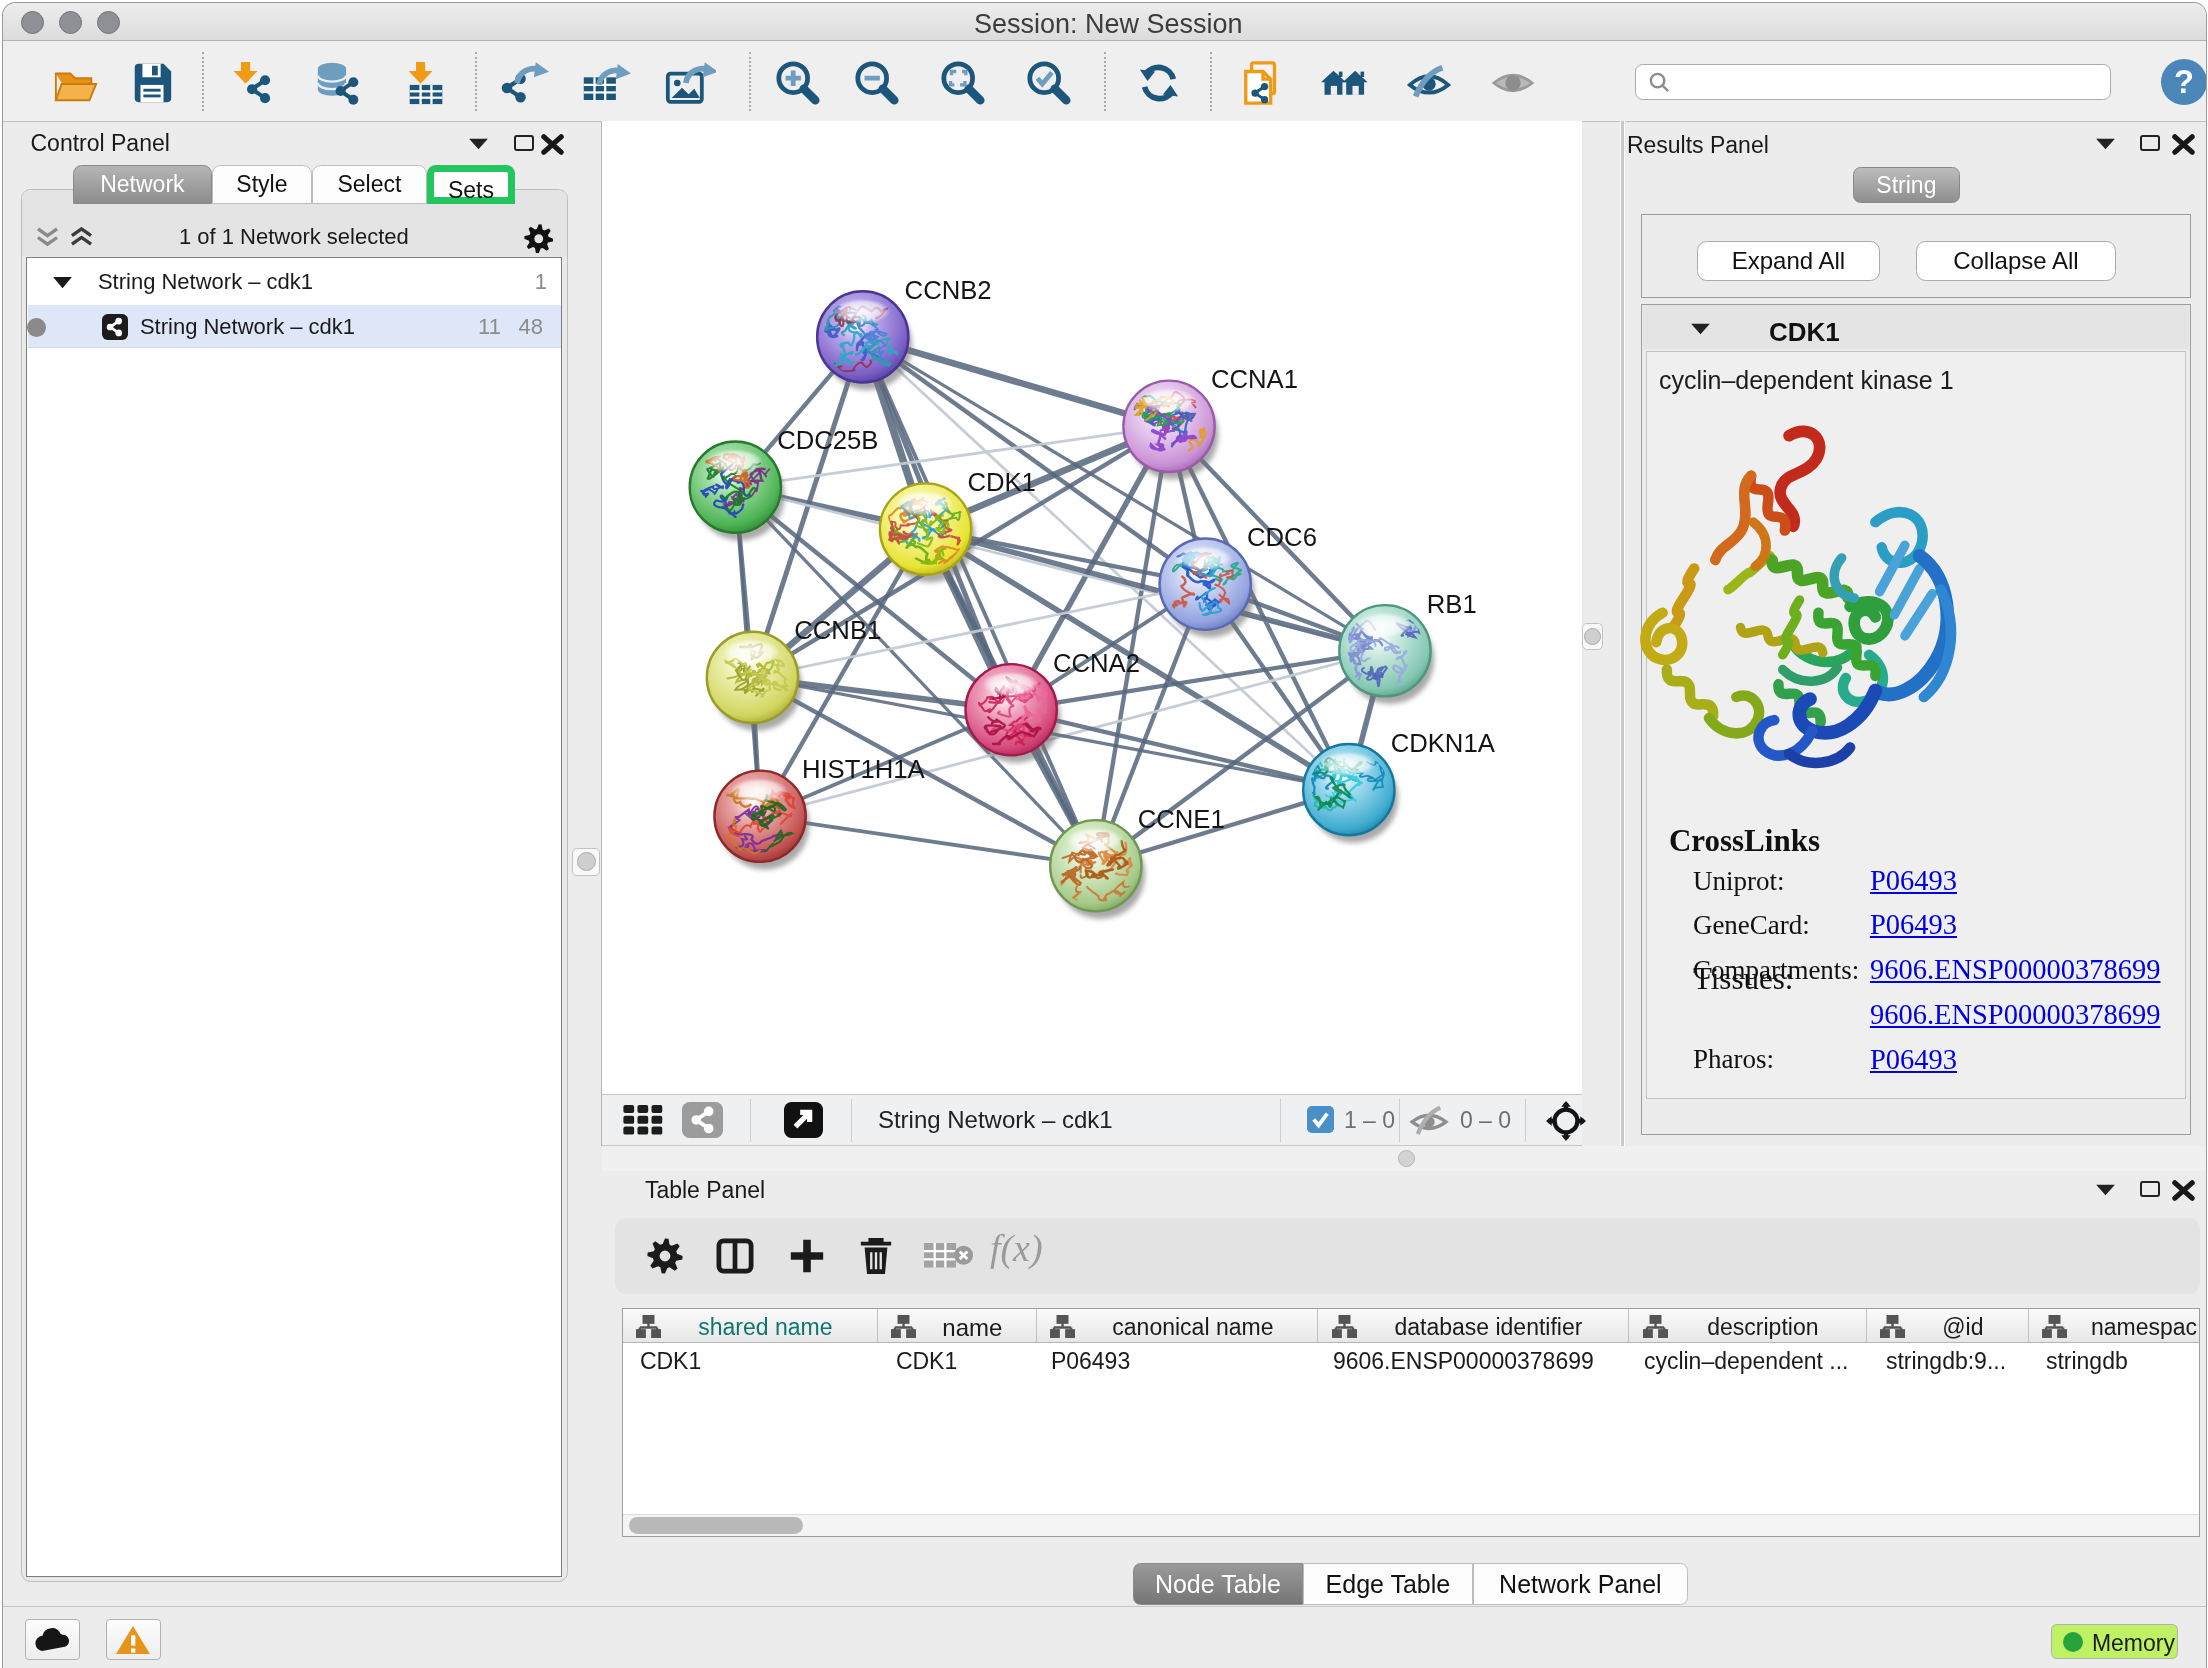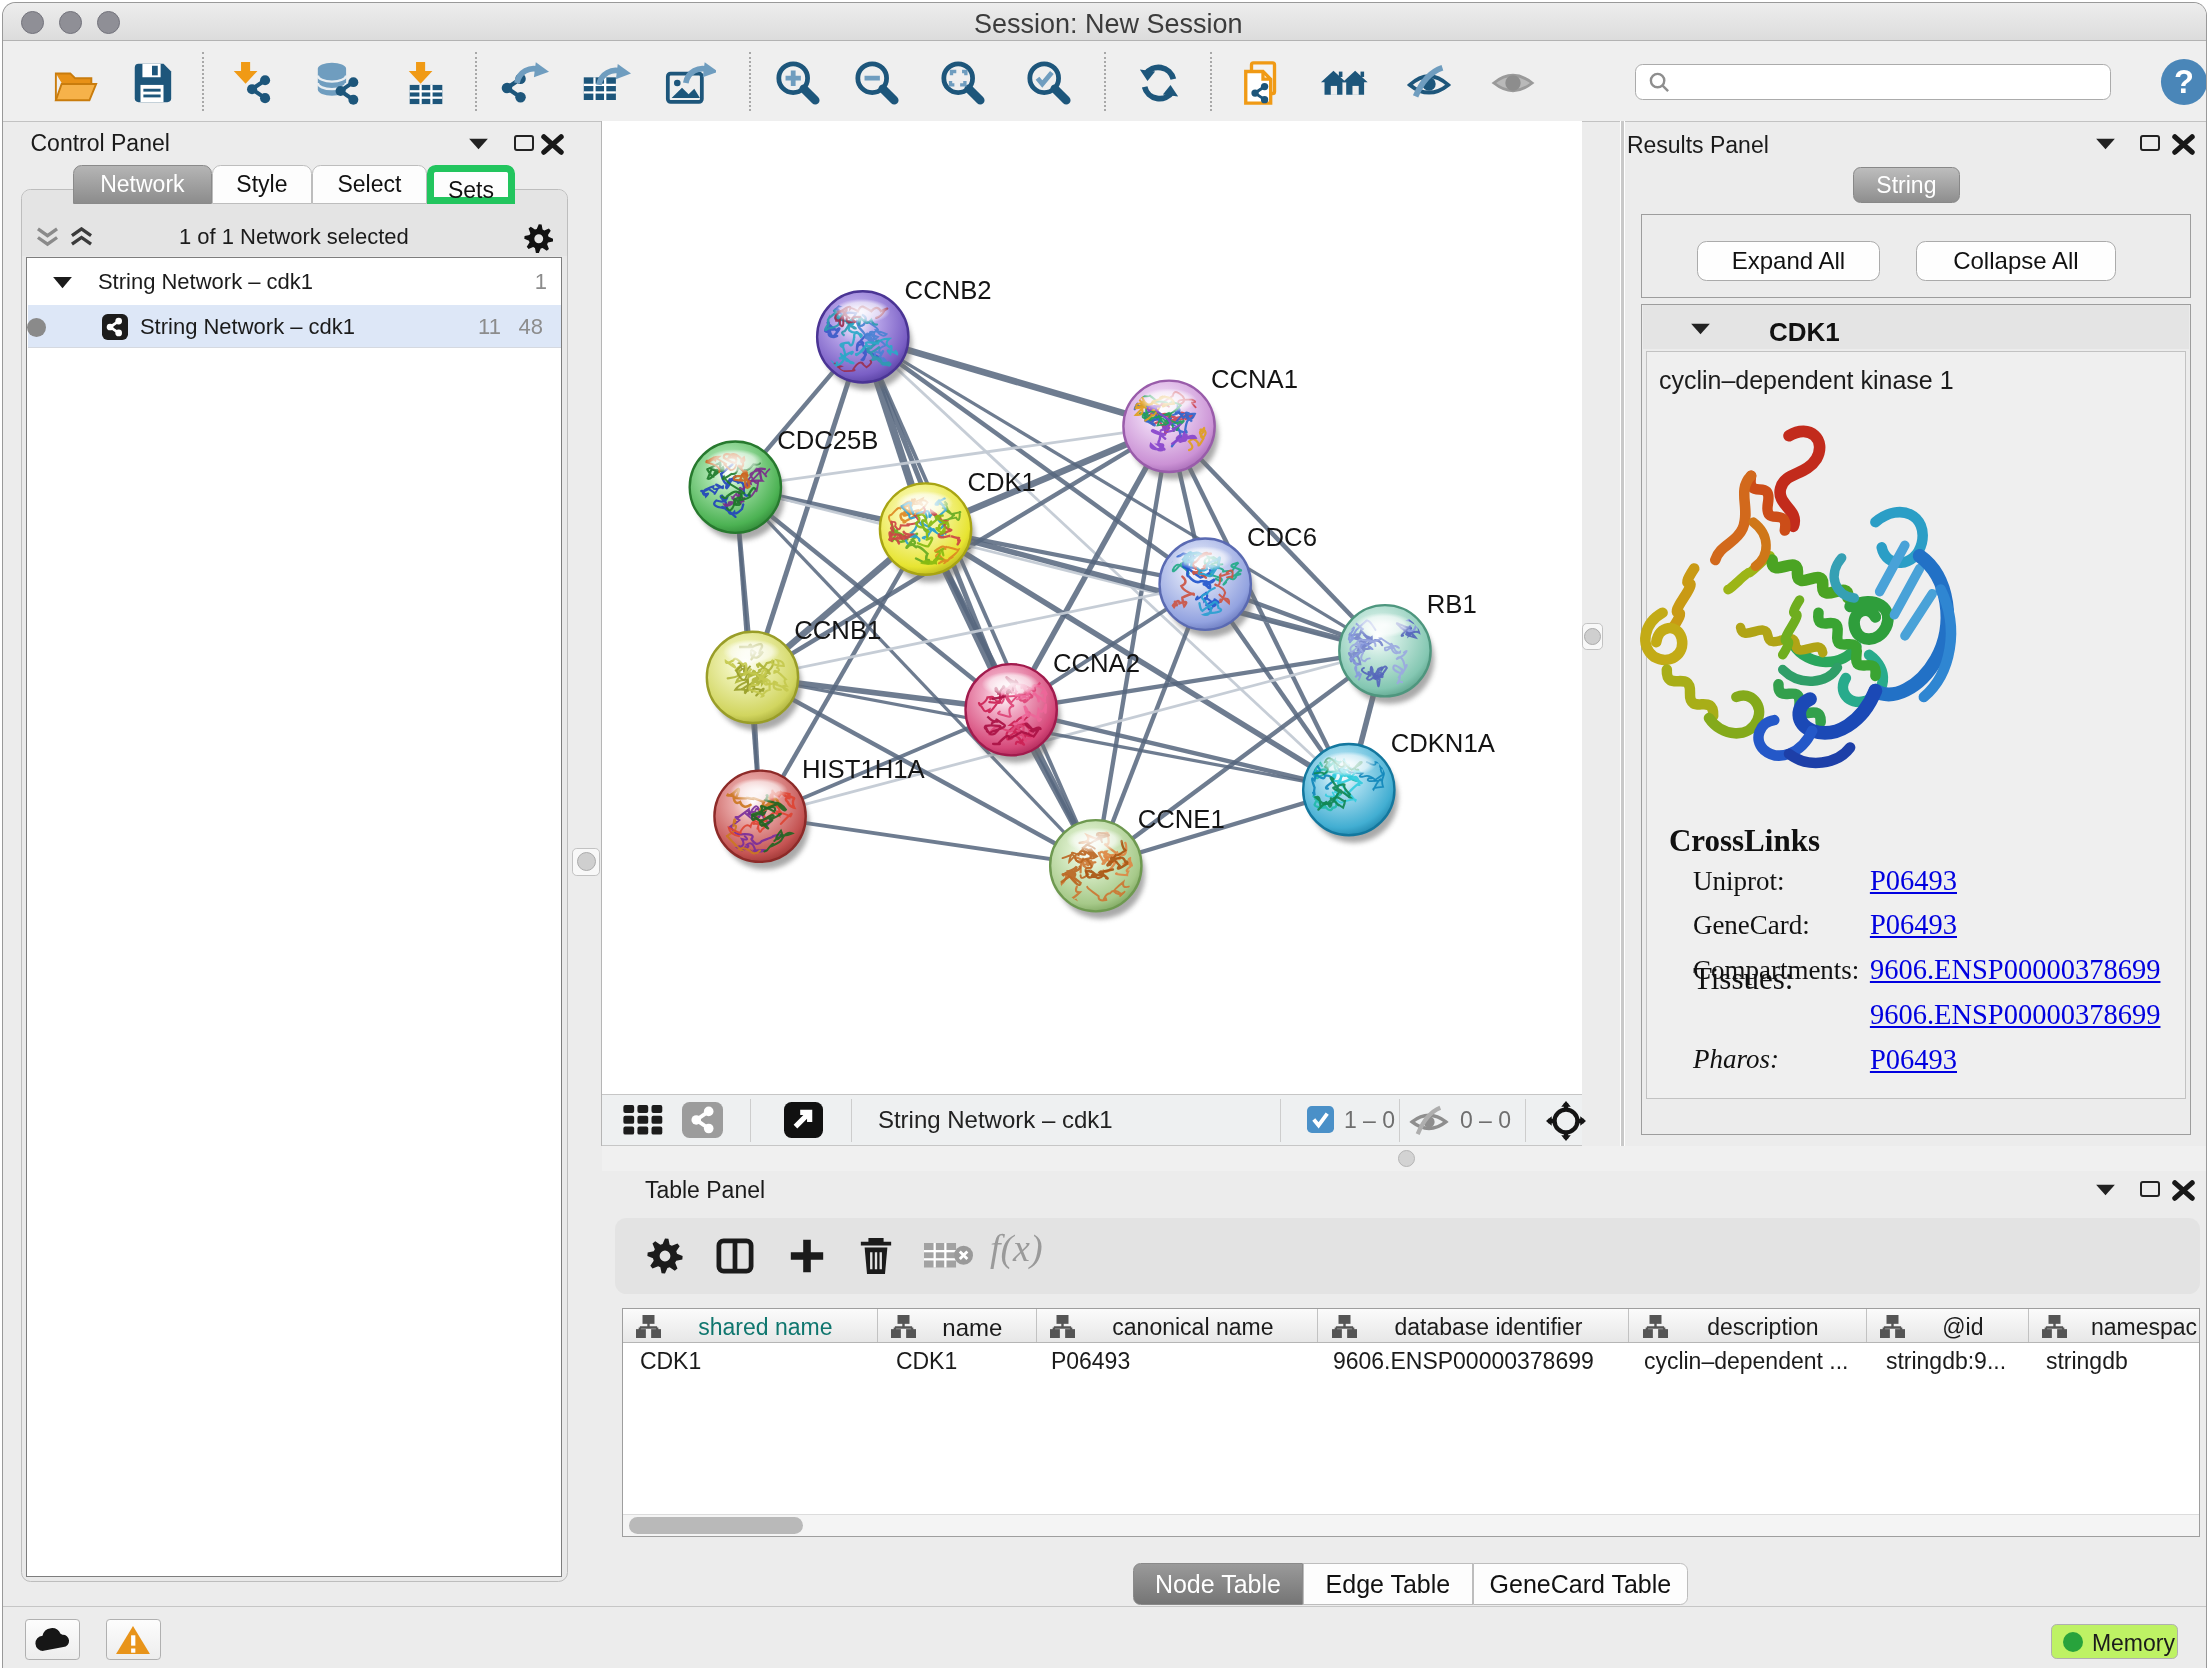--- a/index.html
+++ b/index.html
@@ -683,21 +683,21 @@
     </svg>
 <div class="t" style="left:1666px;top:820px;font-size:31px;color:#111;font-weight:bold;font-family:'Liberation Serif',serif;">CrossLinks</div>
 <div class="t" style="left:1690px;top:863px;font-size:27px;color:#111;font-weight:normal;font-family:'Liberation Serif',serif;">Uniprot:</div>
 <div class="t" style="left:1867px;top:862px;font-size:28.5px;color:#0000e0;font-weight:normal;font-family:'Liberation Serif',serif;text-decoration:underline;">P06493</div>
 <div class="t" style="left:1690px;top:907px;font-size:27px;color:#111;font-weight:normal;font-family:'Liberation Serif',serif;">GeneCard:</div>
 <div class="t" style="left:1867px;top:906px;font-size:28.5px;color:#0000e0;font-weight:normal;font-family:'Liberation Serif',serif;text-decoration:underline;">P06493</div>
 <div class="t" style="left:1690px;top:952px;font-size:27px;color:#111;font-weight:normal;font-family:'Liberation Serif',serif;">Compartments:</div>
 <div class="t" style="left:1867px;top:951px;font-size:28.5px;color:#0000e0;font-weight:normal;font-family:'Liberation Serif',serif;text-decoration:underline;">9606.ENSP00000378699</div>
 <div class="t" style="left:1690px;top:958px;font-size:31px;color:#111;font-weight:normal;font-family:'Liberation Serif',serif;">Tissues:</div>
 <div class="t" style="left:1867px;top:996px;font-size:28.5px;color:#0000e0;font-weight:normal;font-family:'Liberation Serif',serif;text-decoration:underline;">9606.ENSP00000378699</div>
-<div class="t" style="left:1690px;top:1041px;font-size:27px;color:#111;font-weight:normal;font-family:'Liberation Serif',serif;font-style:italic;">Pharos:</div>
+<div class="t" style="left:1690px;top:1041px;font-size:27px;color:#111;font-weight:normal;font-family:'Liberation Serif',serif;">Pharos:</div>
 <div class="t" style="left:1867px;top:1041px;font-size:28.5px;color:#0000e0;font-weight:normal;font-family:'Liberation Serif',serif;text-decoration:underline;">P06493</div>
 <div class="t" style="left:622px;top:1174px;font-size:23px;color:#1a1a1a;font-weight:normal;margin-left:20px;">Table Panel</div>
 <div class="a" style="left:2091px;top:1179px;line-height:0"><svg width="23" height="15" viewBox="0 0 24 16" style="">
         <path d="M2 3 L22 3 L12 14 z" fill="#222"></path>
       </svg></div>
 <div class="a" style="left:2137px;top:1178px;width:20px;height:16px;border:2.9px solid #222;border-radius:2.9px;box-sizing:border-box"></div>
 <div class="a" style="left:2169px;top:1177px;line-height:0"><svg width="23" height="21" viewBox="0 0 24 22" style="">
         <path d="M3 3 L21 19 M21 3 L3 19" stroke="#181818" stroke-width="5.5" stroke-linecap="round"></path>
       </svg></div>
 <div class="a" style="left:612px;top:1215px;width:1585px;height:76px;background:#e3e3e3;border-radius:11.4px"></div>
@@ -803,21 +803,21 @@
 <div class="a" style="left:893px;top:1345px;width:132px;height:28.5px;font-size:23px;color:#1b1b1b;overflow:hidden"><span style="white-space:nowrap">CDK1</span></div>
 <div class="a" style="left:1048px;top:1345px;width:259px;height:28.5px;font-size:23px;color:#1b1b1b;overflow:hidden"><span style="white-space:nowrap">P06493</span></div>
 <div class="a" style="left:1330px;top:1345px;width:288px;height:28.5px;font-size:23px;color:#1b1b1b;overflow:hidden"><span style="white-space:nowrap">9606.ENSP00000378699</span></div>
 <div class="a" style="left:1641px;top:1345px;width:215px;height:28.5px;font-size:23px;color:#1b1b1b;overflow:hidden"><span style="white-space:nowrap">cyclin–dependent ...</span></div>
 <div class="a" style="left:1883px;top:1345px;width:134px;height:28.5px;font-size:23px;color:#1b1b1b;overflow:hidden"><span style="white-space:nowrap">stringdb:9...</span></div>
 <div class="a" style="left:2043px;top:1345px;width:146px;height:28.5px;font-size:23px;color:#1b1b1b;overflow:hidden"><span style="white-space:nowrap">stringdb</span></div>
 <div class="a" style="left:620px;top:1511px;width:1576px;height:22px;background:#f4f4f4;border-top:1px solid #dcdcdc;box-sizing:border-box"></div>
 <div class="a" style="left:626px;top:1514px;width:174px;height:17px;background:#b9b9b9;border-radius:8.6px"></div>
 <div class="a" style="left:1130px;top:1560px;width:170px;height:42px;background:linear-gradient(#9a9a9a,#757575);color:#fff;border:1px solid #8a8a8a;box-sizing:border-box;text-align:center;font-size:25px;line-height:40px;border-radius:7.6px 0 0 7.6px;">Node Table</div>
 <div class="a" style="left:1300px;top:1560px;width:170px;height:42px;background:#fdfdfd;color:#111;border:1px solid #bdbdbd;box-sizing:border-box;text-align:center;font-size:25px;line-height:40px;">Edge Table</div>
-<div class="a" style="left:1470px;top:1560px;width:215px;height:42px;background:#fdfdfd;color:#111;border:1px solid #bdbdbd;box-sizing:border-box;text-align:center;font-size:25px;line-height:40px;border-radius:0 7.6px 7.6px 0;">GeneCard Table</div>
+<div class="a" style="left:1470px;top:1560px;width:215px;height:42px;background:#fdfdfd;color:#111;border:1px solid #bdbdbd;box-sizing:border-box;text-align:center;font-size:25px;line-height:40px;border-radius:0 7.6px 7.6px 0;">Network Panel</div>
 <div class="a" style="left:0px;top:1603px;width:2205px;height:66px;background:#ececec;border-top:1px solid #c6c6c6;box-sizing:border-box"></div>
 <div class="a" style="left:22px;top:1616px;width:55px;height:41px;background:linear-gradient(#fdfdfd,#ededed);border:1.4px solid #b0b0b0;border-radius:3.8px;box-sizing:border-box;text-align:center;"><svg width="36" height="27" viewBox="0 0 38 28" style="margin-top:5.7px">
         <path d="M10 26 a8 8 0 0 1 -1 -16 a10 10 0 0 1 19 -2 a7 7 0 0 1 2 1 a6.5 6.5 0 0 1 1 13 z" fill="#161616"></path>
       </svg></div>
 <div class="a" style="left:103px;top:1616px;width:55px;height:41px;background:linear-gradient(#fdfdfd,#ededed);border:1.4px solid #b0b0b0;border-radius:3.8px;box-sizing:border-box;text-align:center;"><svg width="38" height="32" viewBox="0 0 40 34" style="margin-top:3.8px">
         <path d="M20 2 L38 32 H2 z" fill="#e8941a"></path>
         <rect x="18" y="12" width="4.5" height="11" fill="#fff"></rect>
         <rect x="18" y="26" width="4.5" height="4.5" fill="#fff"></rect>
       </svg></div>
 <div class="a" style="left:2048px;top:1621px;width:127px;height:35px;background:#bef264;border:1.4px solid #b0b0b0;border-radius:5.7px;box-sizing:border-box;">

